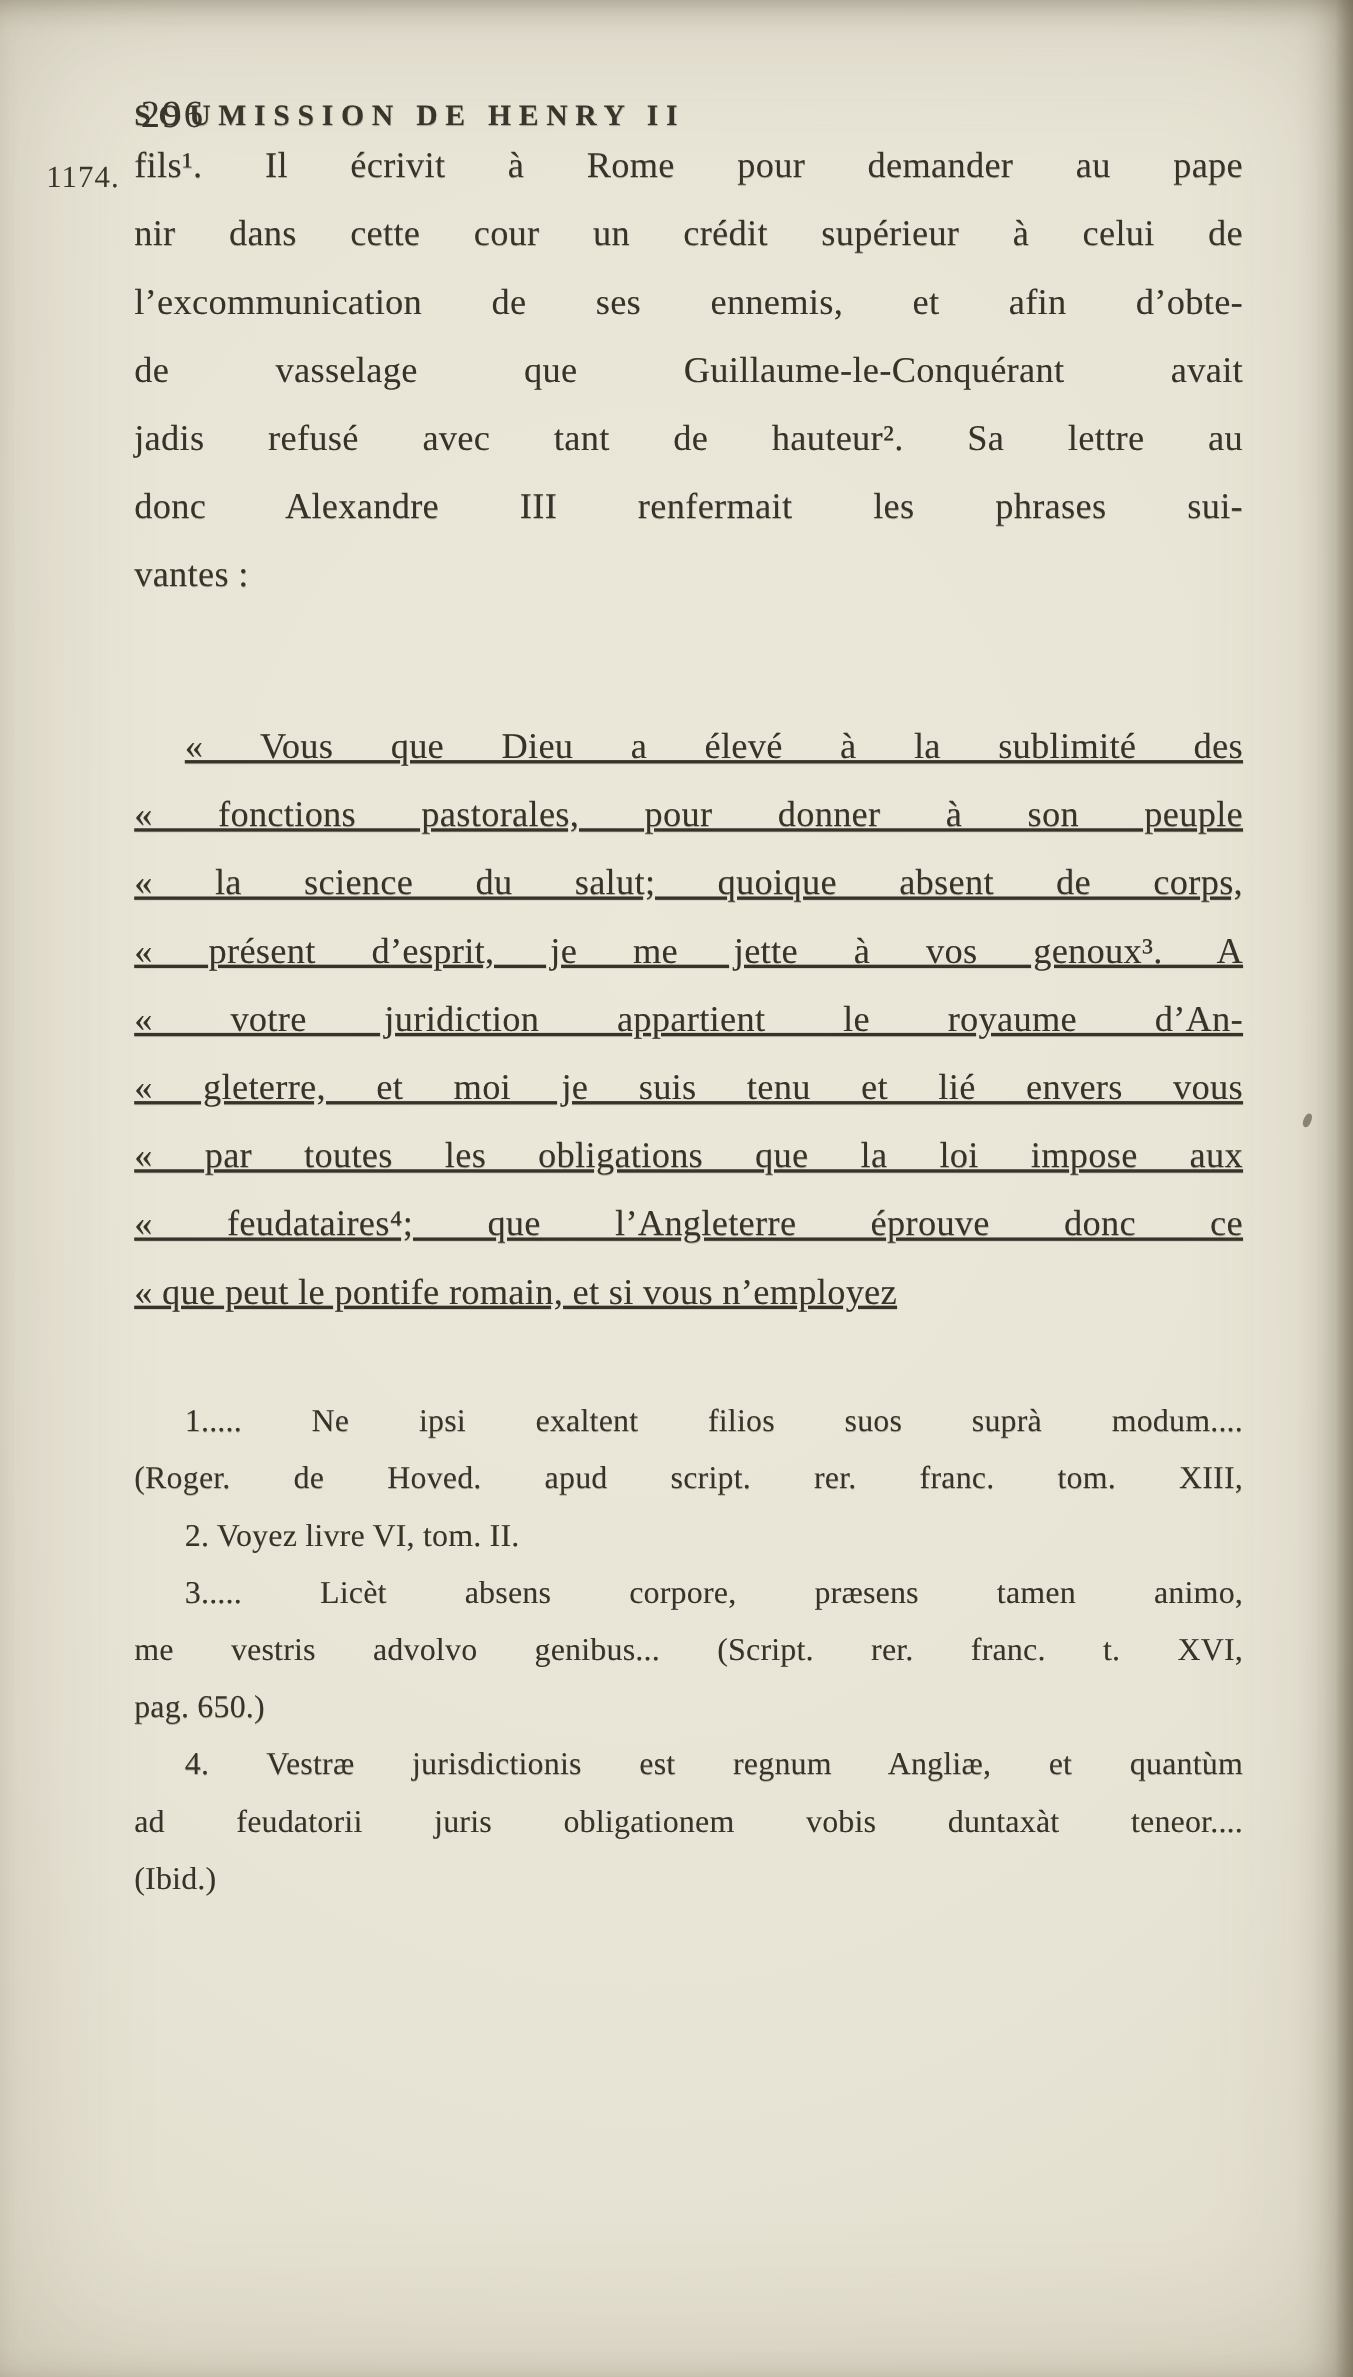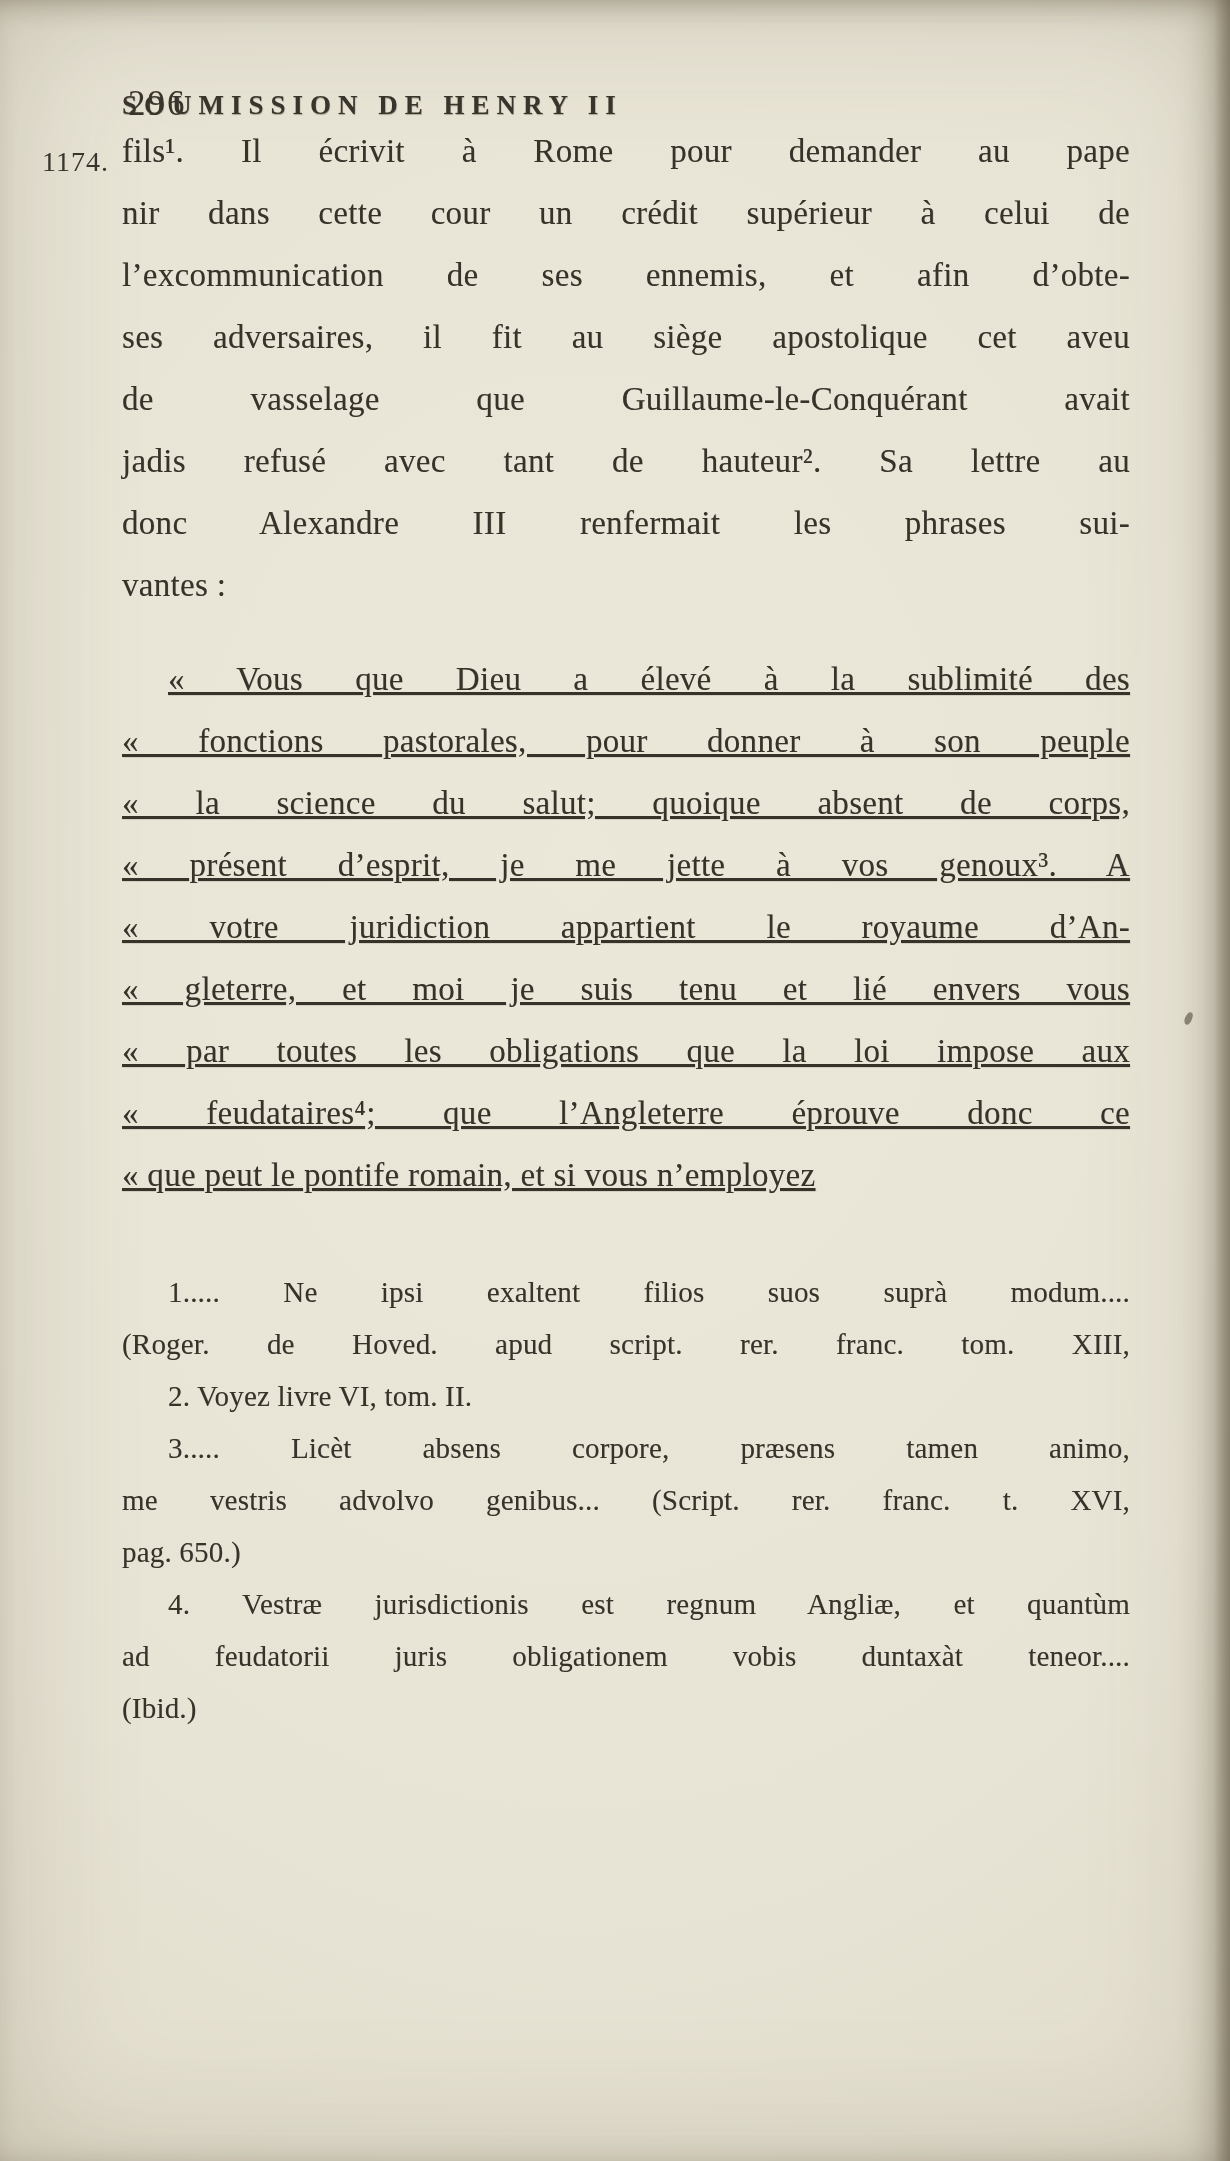--- a/index.html
+++ b/index.html
@@ -110,21 +110,20 @@
     <span class="pagenum">296</span>
     <span class="head-title">SOUMISSION DE HENRY II</span>
   </header>
 
   <div class="margin-year">1174.</div>
 
   <section class="body-block">
       <div class="line">fils¹. Il écrivit à Rome pour demander au pape</div>
       <div class="line">nir dans cette cour un crédit supérieur à celui de</div>
       <div class="line">l’excommunication de ses ennemis, et afin d’obte-</div>
-      <div class="line">ses adversaires, il fit au siège apostolique cet aveu</div>
       <div class="line">de vasselage que Guillaume-le-Conquérant avait</div>
       <div class="line">jadis refusé avec tant de hauteur². Sa lettre au</div>
       <div class="line">donc Alexandre III renfermait les phrases sui-</div>
       <div class="line line-last">vantes :</div>
     </section>
 
   <section class="quote-block">
       <div class="line line-indent">« Vous que Dieu a élevé à la sublimité des</div>
       <div class="line">« fonctions pastorales, pour donner à son peuple</div>
       <div class="line">« la science du salut; quoique absent de corps,</div>

